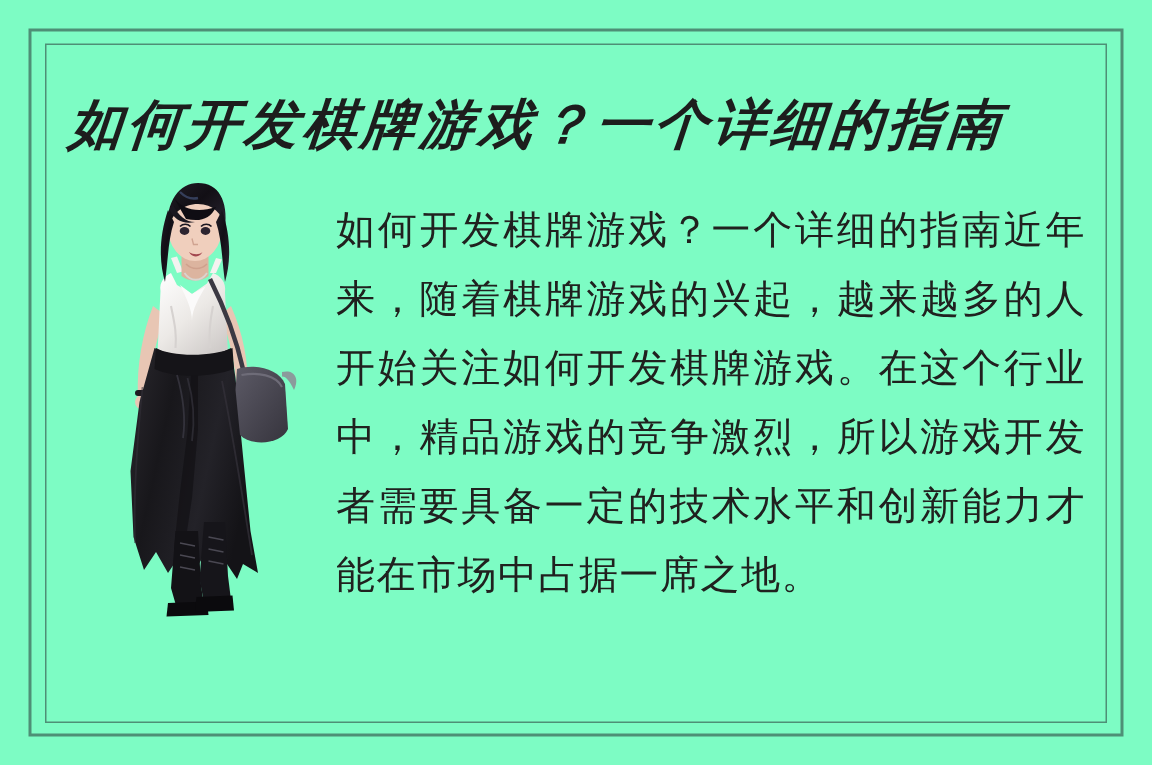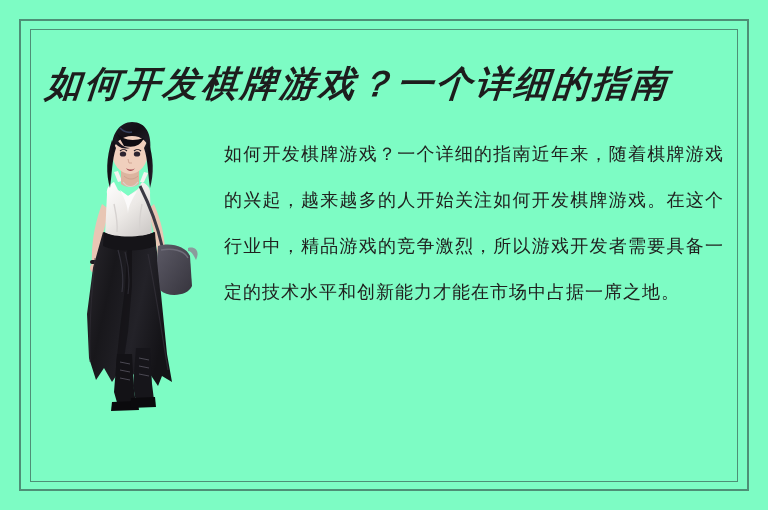--- a/index.html
+++ b/index.html
@@ -61,21 +61,21 @@
     transform: skewX(-5deg);
   }
 
   
   .bodycopy {
     position: absolute;
     left: 224px;
     top: 131px;
     width: 500px;
     font-family: "DejaVu Sans", "Liberation Sans", sans-serif;
-    font-size: 18px;
+    font-size: 26px;
     line-height: 46px;
     color: #20211f;
     text-align: justify;
     text-justify: inter-character;
     letter-spacing: 1px;
   }
 
   
   .figure-wrap {
     position: absolute;

